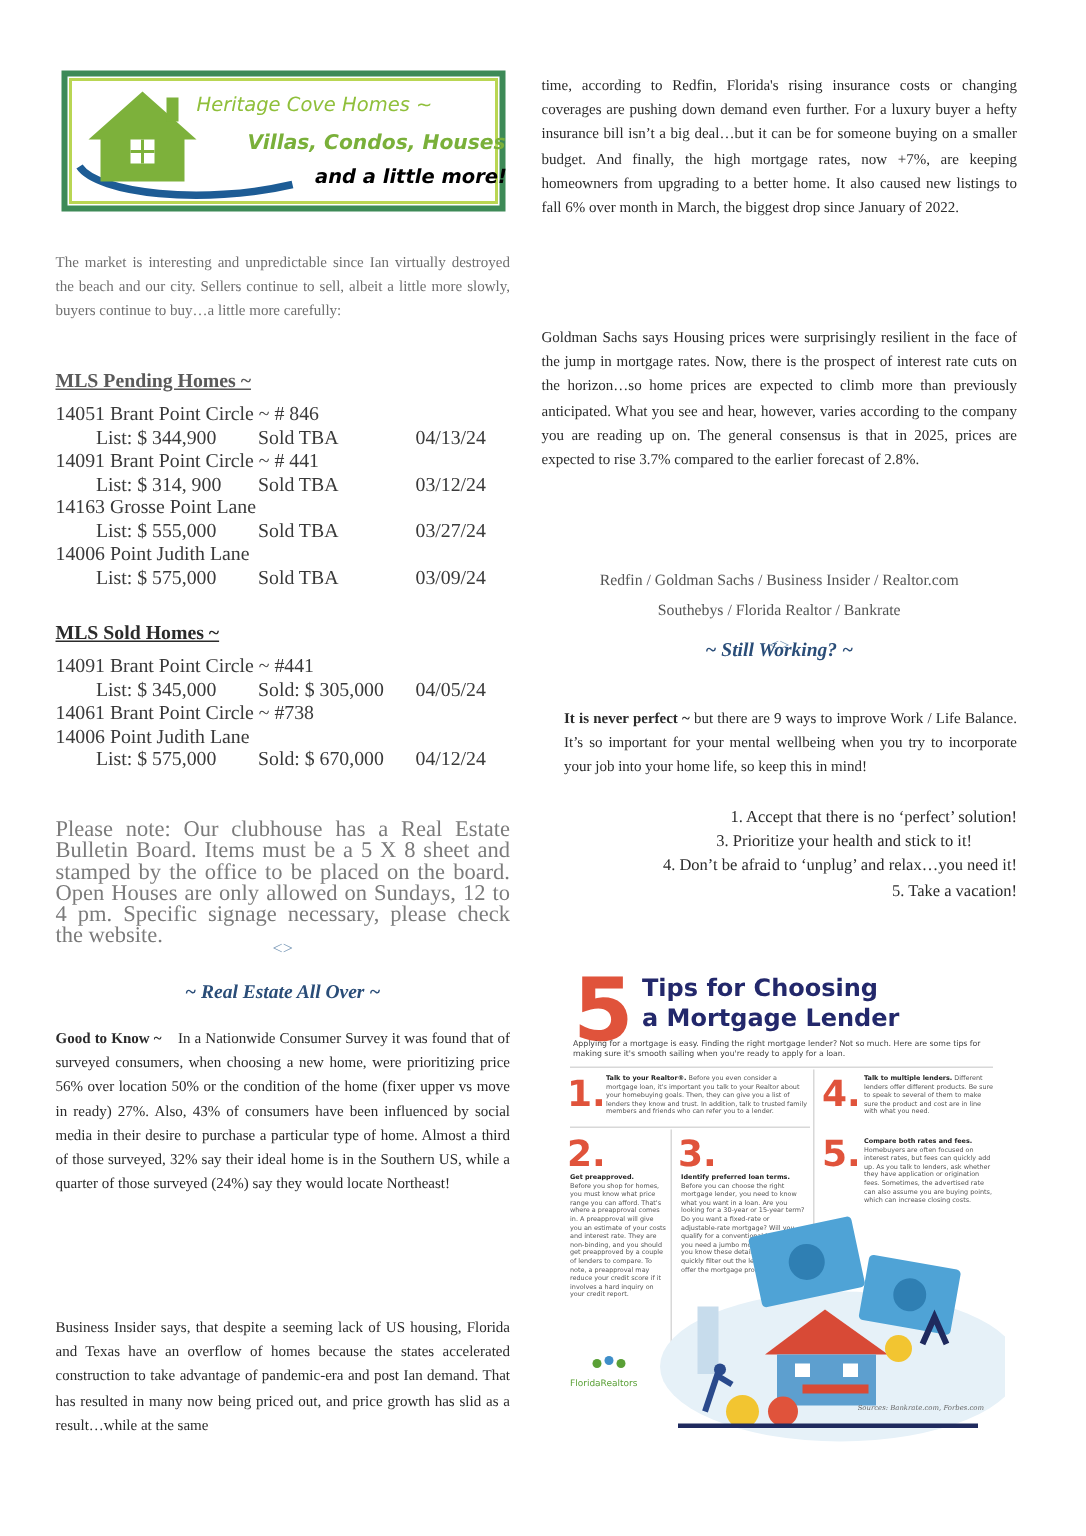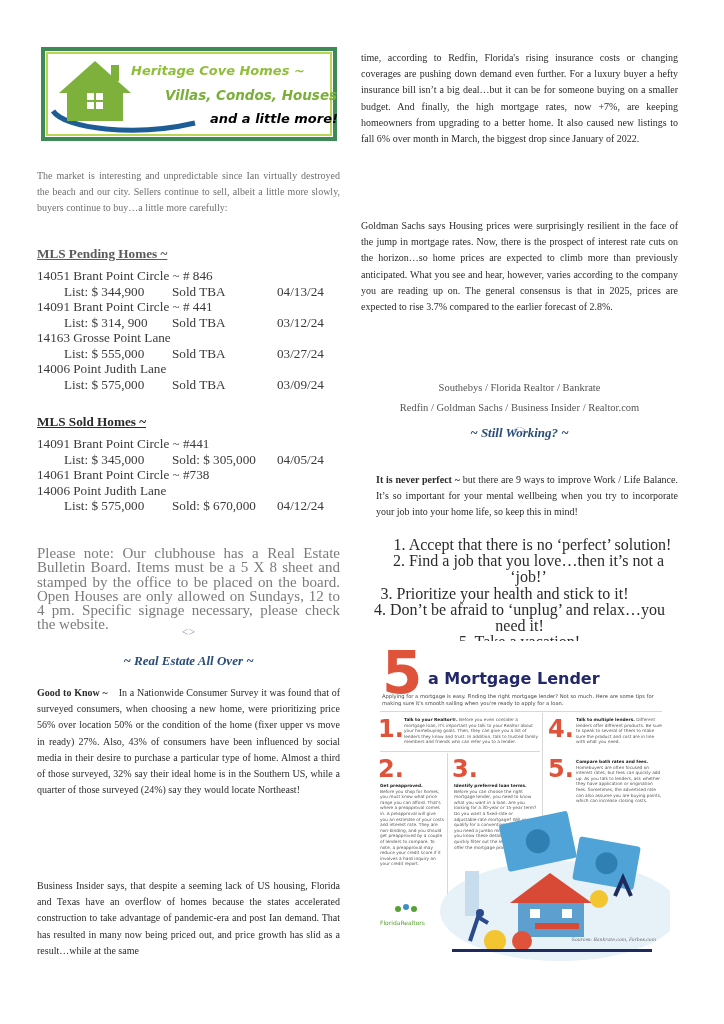--- a/index.html
+++ b/index.html
@@ -8,39 +8,39 @@
   .col { position:absolute; top:0; }
   .left { left:37px; width:303px; }
   .right { left:361px; width:317px; }
 
   
   .logo { position:absolute; left:41px; top:47px; width:296px; height:94px;
           border:4px solid #3d8a57; outline:2px solid #b9d653; outline-offset:-7px;
           background:#ffffff; box-sizing:border-box; }
   .logo svg { position:absolute; left:0; top:0; }
   .logo .l1 { position:absolute; left:86px; top:12px; font-family:"DejaVu Sans", sans-serif;
-              font-weight:bold; font-style:italic; font-size:13px; color:#8fbf3a; white-space:nowrap; }
+              font-weight:normal; font-style:italic; font-size:13px; color:#8fbf3a; white-space:nowrap; }
   .logo .l2 { position:absolute; left:120px; top:36px; font-family:"DejaVu Sans", sans-serif;
               font-weight:bold; font-style:italic; font-size:13.5px; color:#7ab03a; white-space:nowrap; }
   .logo .l3 { position:absolute; left:165px; top:60px; font-family:"DejaVu Sans", sans-serif;
               font-weight:bold; font-style:italic; font-size:13px; color:#000000; white-space:nowrap; }
 
   .p { font-size:10px; line-height:16.2px; text-align:justify; margin:0; }
   .grey { color:#6f6f6f; }
   .h-under { font-weight:bold; text-decoration:underline; font-size:13.2px; color:#5a5a5a; }
   .h-under.dark { color:#2b2b2b; }
   .listing { font-size:13.2px; line-height:15.5px; color:#3a3a3a; }
   .row2 { display:flex; padding-left:27px; }
   .row2 span { display:inline-block; }
   .note { font-size:15px; line-height:14.3px; text-align:justify; color:#7b7b7b; }
   .diamond { text-align:center; color:#7b9ab8; font-size:12px; }
   .section-title { text-align:center; font-weight:bold; font-style:italic;
                    color:#2a4d78; font-size:13px; }
   .sources { text-align:center; font-size:10.5px; color:#555; line-height:20px; }
-  .tips-list { text-align:center; font-size:16px; line-height:16.2px; }
+  .tips-list { text-align:right; font-size:11px; line-height:16.2px; }
 
   
   .info { position:absolute; left:370px; top:641px; width:300px; height:330px;
           background:#ffffff; overflow:hidden; }
   .info .bigfive { position:absolute; left:12px; top:6px; font-family:"DejaVu Sans", sans-serif;
                    font-weight:bold; font-size:58px; color:#e0533b; line-height:52px; }
   .info .t1 { position:absolute; left:58px; top:8px; font-family:"DejaVu Sans", sans-serif;
               font-weight:bold; font-size:16px; color:#23286b; white-space:nowrap; }
   .info .t2 { position:absolute; left:58px; top:28px; font-family:"DejaVu Sans", sans-serif;
               font-weight:bold; font-size:16px; color:#23286b; white-space:nowrap; }
@@ -146,41 +146,41 @@
 
   <p class="p" style="position:absolute;top:878px;width:303px;">Business Insider says, that despite a seeming lack of US housing, Florida and Texas have an overflow of homes because the states accelerated construction to take advantage of pandemic-era and post Ian demand. That has resulted in many now being priced out, and price growth has slid as a result…while at the same</p>
 </div>
 
 <div class="col right">
   <p class="p" style="position:absolute;top:50px;width:317px;">time, according to Redfin, Florida's rising insurance costs or changing coverages are pushing down demand even further.  For a luxury buyer a hefty insurance bill isn’t a big deal…but it can be for someone buying on a smaller budget.  And finally, the high mortgage rates, now +7%, are keeping homeowners from upgrading to a better home.  It also caused new listings to fall 6% over month in March, the biggest drop since January of 2022.</p>
 
   <p class="p" style="position:absolute;top:218px;width:317px;">Goldman Sachs says Housing prices were surprisingly resilient in the face of the jump in mortgage rates. Now, there is the prospect of interest rate cuts on the horizon…so home prices are expected to climb more than previously anticipated.  What you see and hear, however, varies according to the company you are reading up on.  The general consensus is that in 2025, prices are expected to rise 3.7% compared to the earlier forecast of 2.8%.</p>
 
   <div class="sources" style="position:absolute;top:378px;width:317px;">
+    <div>Redfin / Goldman Sachs / Business Insider / Realtor.com</div>
     <div>Southebys / Florida Realtor / Bankrate</div>
-    <div>Redfin / Goldman Sachs / Business Insider / Realtor.com</div>
   </div>
 
   <div class="diamond" style="position:absolute;top:423px;width:317px;">&lt;&gt;</div>
 
   <div class="section-title" style="position:absolute;top:425px;width:317px;">~ Still Working? ~</div>
 
   <p class="p" style="position:absolute;top:472px;left:15px;width:302px;"><b>It is never perfect ~</b><span> but there are 9 ways to improve Work / Life Balance.  It’s so important for your mental wellbeing when you try to incorporate your job into your home life, so keep this in mind!</span></p>
 
   <div class="tips-list" style="position:absolute;top:537px;left:0;width:317px;">
     <div style="padding-left:26px">1.   Accept that there is no ‘perfect’ solution!</div>
-    <div style="padding-left:18px">2.   Find a job that you love…then it’s not a ‘job!’</div>
     <div style="padding-right:30px">3. Prioritize your health and stick to it!</div>
     <div>4. Don’t be afraid to ‘unplug’ and relax…you need it!</div>
     <div>5. Take a vacation!</div>
   </div>
 </div>
 
 <div class="info">
   <div class="bigfive">5</div>
+  <div class="t1">Tips for Choosing</div>
   <div class="t2">a Mortgage Lender</div>
   <div class="sub">Applying for a mortgage is easy. Finding the right mortgage lender? Not so much. Here are some tips for making sure it's smooth sailing when you're ready to apply for a loan.</div>
 
   <div class="hline" style="left:10px;top:70px;width:282px;"></div>
   <div class="vline" style="left:172px;top:72px;height:110px;"></div>
   <div class="vline" style="left:77px;top:112px;height:150px;"></div>
   <div class="hline" style="left:10px;top:110px;width:160px;"></div>
 
   <div class="tipnum" style="left:8px;top:76px;">1.</div>
   <div class="tip" style="left:34px;top:76px;width:134px;"><b>Talk to your Realtor®.</b> <span>Before you even consider a mortgage loan, it's important you talk to your Realtor about your homebuying goals. Then, they can give you a list of lenders they know and trust. In addition, talk to trusted family members and friends who can refer you to a lender.</span></div>

